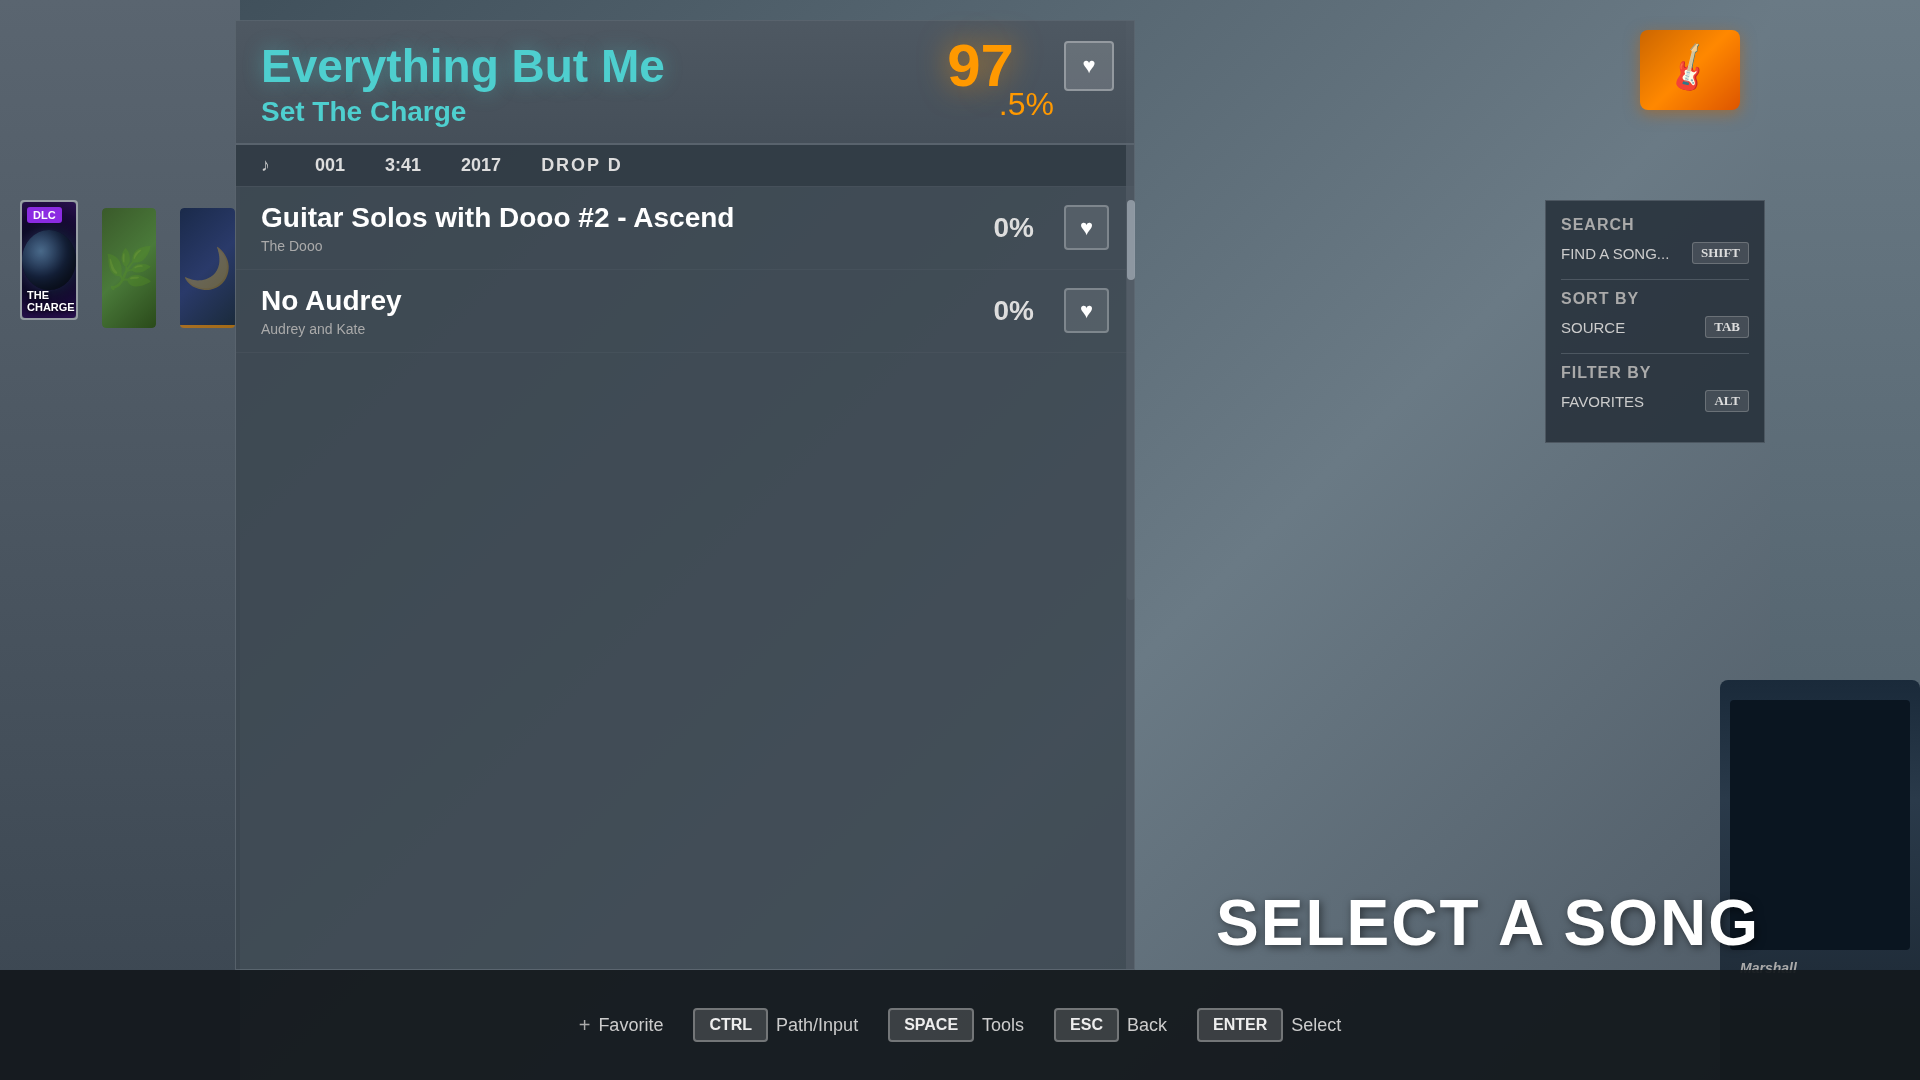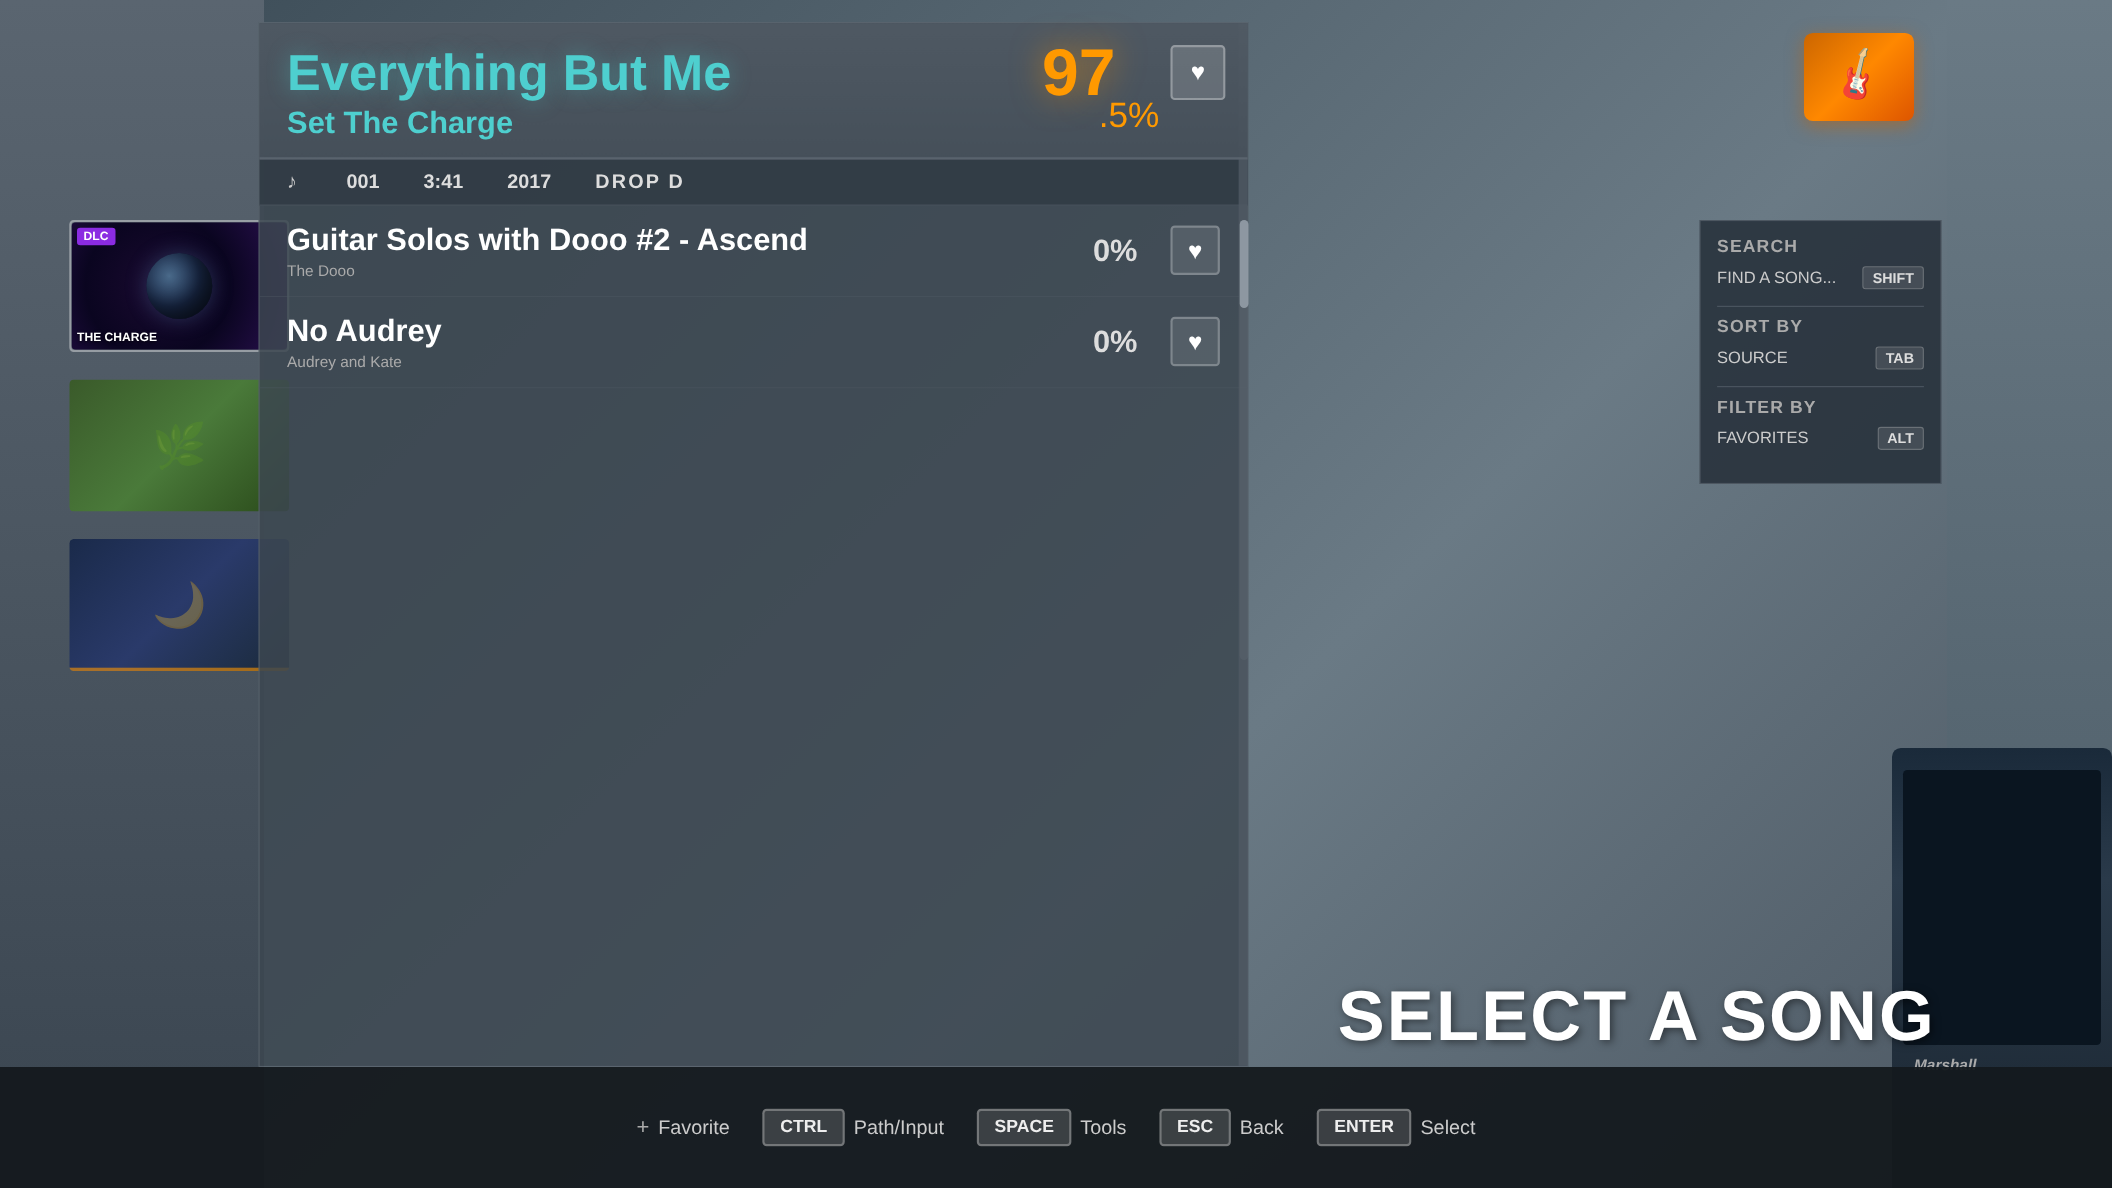--- a/index.html
+++ b/index.html
@@ -238,23 +238,21 @@
       margin-left: 10px;
     }
 
     
     .album-sidebar {
       position: absolute;
       left: 0;
       top: 200px;
       width: 235px;
       display: flex;
-      flex-direction: column;
-      gap: 17px;
-      margin-left: 43px;
+      gap: 4px;
     }
 
     .album-item {
       position: relative;
       width: 200px;
       height: 120px;
       margin-left: 20px;
       overflow: hidden;
       border-radius: 4px;
     }
@@ -346,20 +344,21 @@
     }
 
     .key-badge {
       background: rgba(200,200,200,0.15);
       border: 1px solid rgba(200,200,200,0.3);
       color: #ddd;
       font-size: 13px;
       font-weight: bold;
       padding: 2px 8px;
       border-radius: 3px;
+      font-family: Liberation Serif, serif;
     }
 
     .divider {
       height: 1px;
       background: rgba(150,160,170,0.3);
       margin: 10px 0;
     }
 
     
     .bottom-bar {

